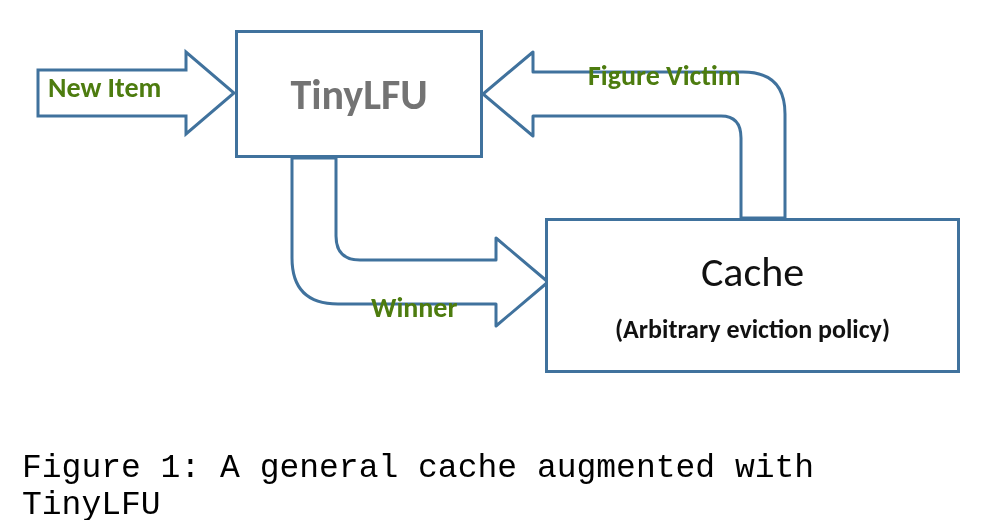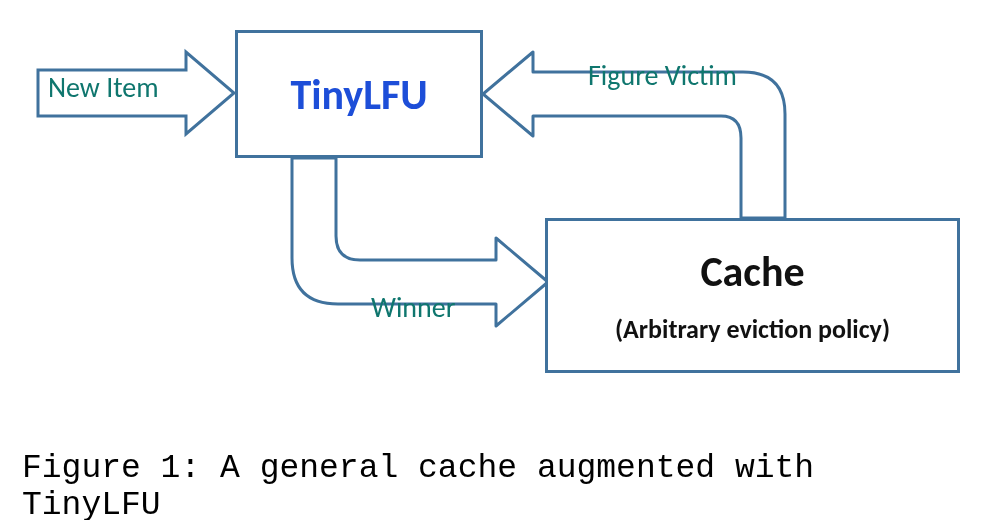--- a/index.html
+++ b/index.html
@@ -24,43 +24,43 @@
       align-items: center;
       text-align: center;
     }
     .tinylfu {
       left: 235px; top: 30px; width: 248px; height: 128px;
     }
     .tinylfu-title {
       font-family: "Calibri Light", "Calibri", "Segoe UI", Arial, sans-serif;
       font-weight: 700;
       font-size: 42px;
-      color: #1d4ed8;
+      color: #737373;
     }
     .cache {
       left: 545px; top: 218px; width: 415px; height: 155px;
     }
     .cache-title {
       font-family: "Calibri Light", "Calibri", "Segoe UI", Arial, sans-serif;
-      font-weight: 700;
+      font-weight: 400;
       font-size: 42px;
       color: #111;
     }
     .cache-sub {
       font-family: "Calibri Light", "Calibri", "Segoe UI", Arial, sans-serif;
       font-weight: 700;
       font-size: 26px;
       color: #111;
       margin-top: 16px;
     }
     .arrow-label {
       position: absolute;
       font-family: "Calibri Light", "Calibri", "Segoe UI", Arial, sans-serif;
-      font-weight: 400;
-      color: #0f766e;
+      font-weight: 700;
+      color: #4d7c0f;
       text-align: right;
     }
     .label-new-item { left: 48px; top: 70px; font-size: 28px; }
     .label-victim { left: 588px; top: 58px; font-size: 28px; }
     .label-winner { left: 371px; top: 290px; font-size: 28px; }
     .caption {
       position: absolute;
       left: 22px; top: 450px; width: 950px;
       font-family: Liberation Mono, monospace;
       font-size: 33px;

